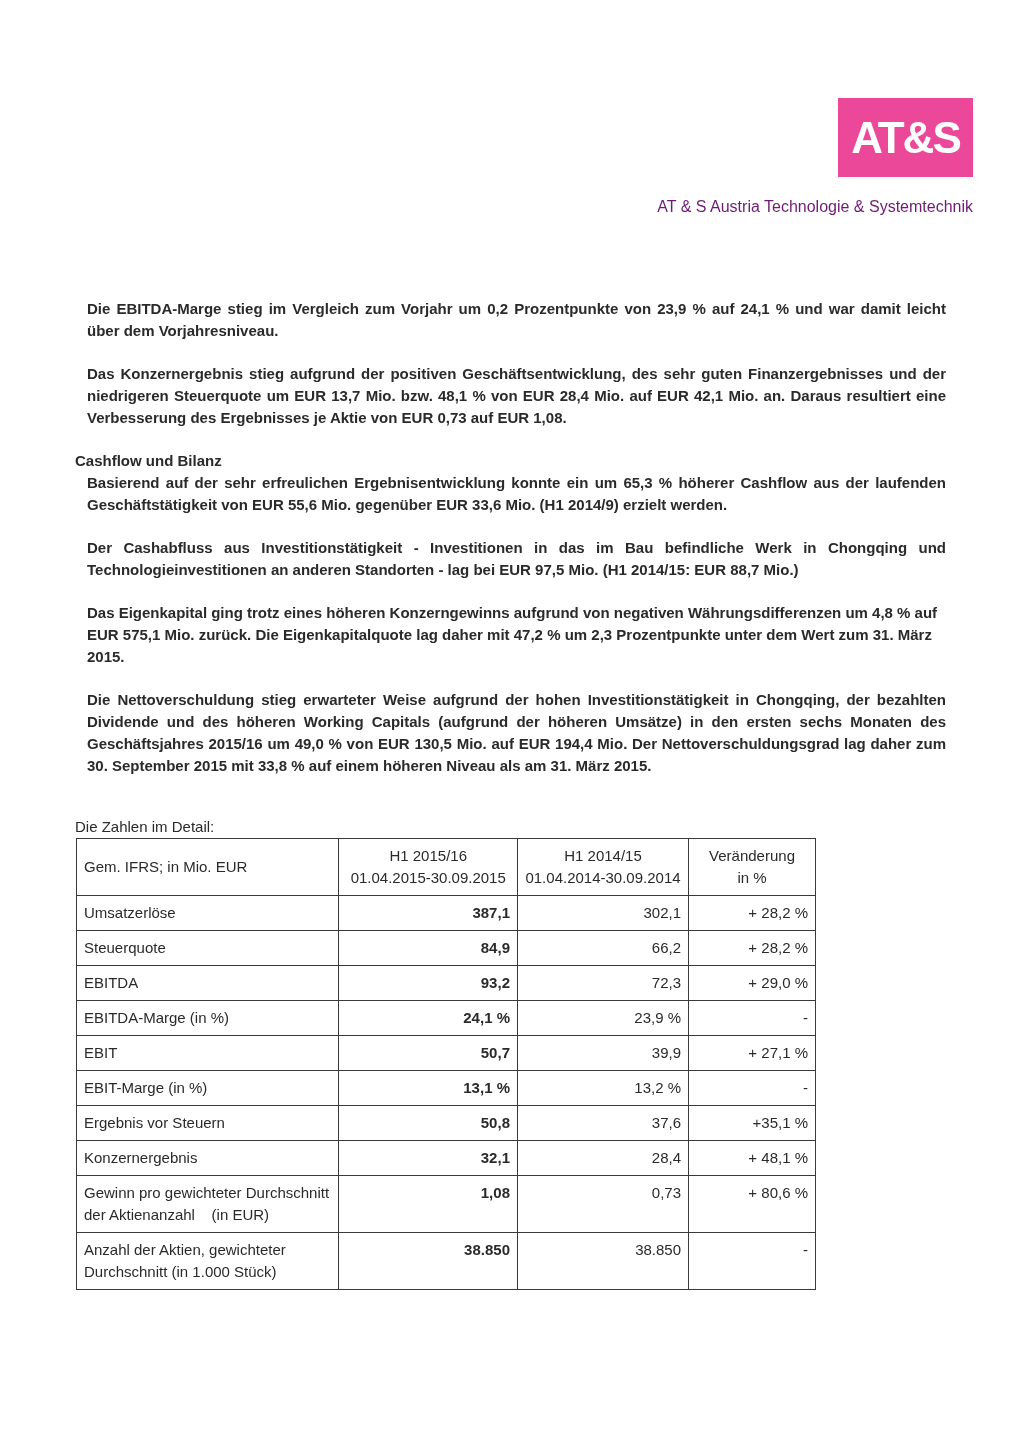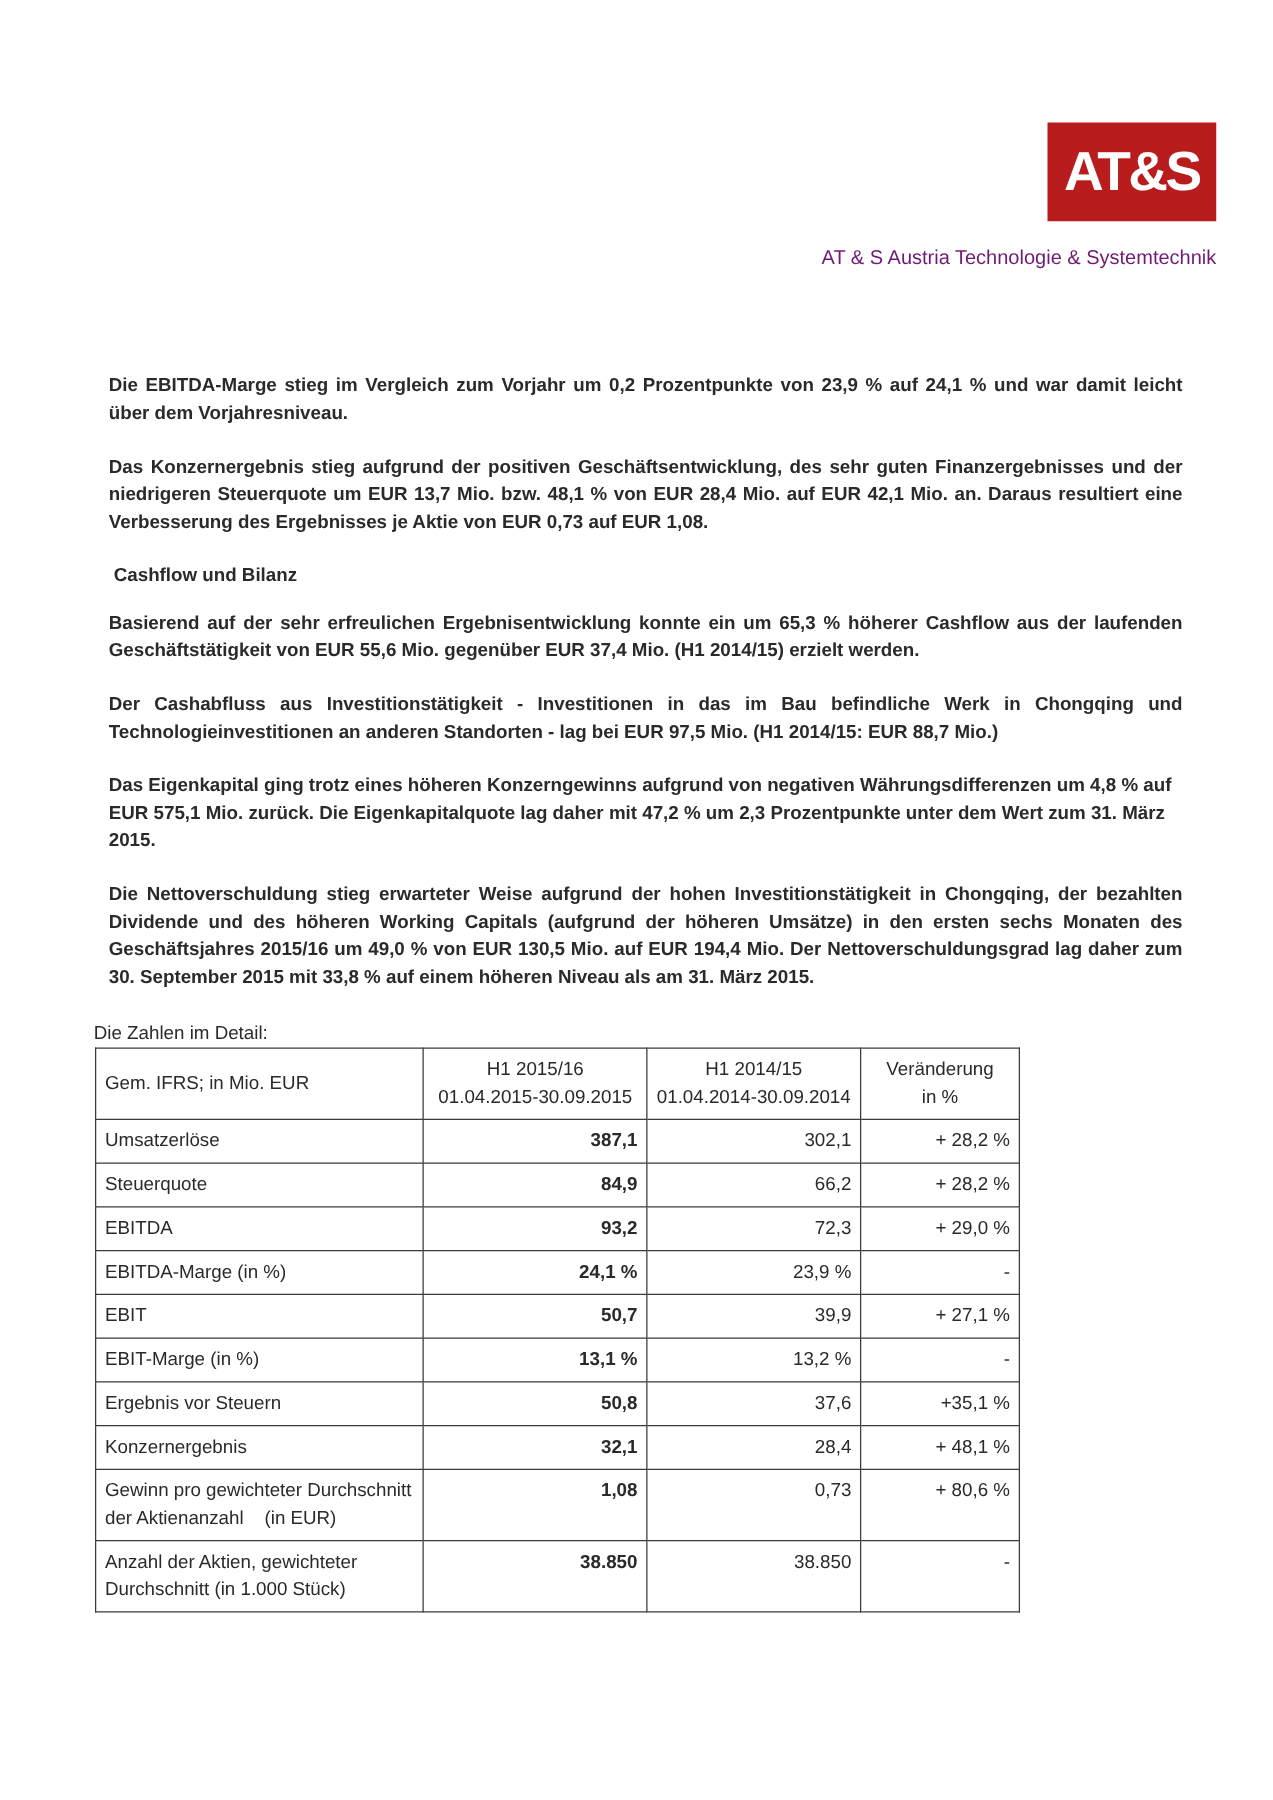--- a/index.html
+++ b/index.html
@@ -3,37 +3,37 @@
 <meta charset="utf-8">
 <style>
   html, body { margin: 0; padding: 0; background: #ffffff; }
   body {
     width: 1018px; height: 1440px; position: relative; overflow: hidden;
     font-family: "Liberation Sans", "DejaVu Sans", sans-serif;
     color: #2a2a2a;
   }
   .logo {
     position: absolute; left: 838px; top: 98px; width: 135px; height: 79px;
-    background: #b91c1c; display: flex; align-items: center; justify-content: center;
+    background: #ec4899; display: flex; align-items: center; justify-content: center;
   }
   .logo span {
     color: #ffffff; font-weight: bold; font-size: 44px; letter-spacing: -2px;
     font-family: "Liberation Sans", sans-serif;
   }
   .company {
     position: absolute; right: 45px; top: 195px; text-align: right;
     font-size: 16px; line-height: 23px; color: #701a75;
   }
   .content {
     position: absolute; left: 75px; top: 298px; width: 871px;
     font-size: 15px; line-height: 22px;
   }
   .content p { margin: 0 0 21px 12px; text-align: justify; font-weight: bold; }
   .content p.left { text-align: left; }
-  .content h3 { margin: 16px; font-size: 15px; font-weight: bold; line-height: 22px; }
+  .content h3 { margin: 0; font-size: 15px; font-weight: bold; line-height: 22px; }
   .table-caption {
     position: absolute; left: 75px; top: 816px; font-size: 15px; line-height: 22px;
   }
   table.figures {
     position: absolute; left: 76px; top: 838px; width: 740px;
     border-collapse: collapse; font-size: 15px; line-height: 22px;
   }
   table.figures th, table.figures td {
     border: 1.5px solid #3a3a3a; padding: 6px 7px; vertical-align: top;
   }
@@ -53,21 +53,21 @@
 </div>
 
 <div class="company">
   <div>AT &amp; S Austria Technologie &amp; Systemtechnik</div>
 </div>
 
 <div class="content">
   <p>Die EBITDA-Marge stieg im Vergleich zum Vorjahr um 0,2 Prozentpunkte von 23,9 % auf 24,1 % und war damit leicht über dem Vorjahresniveau.</p>
   <p>Das Konzernergebnis stieg aufgrund der positiven Geschäftsentwicklung, des sehr guten Finanzergebnisses und der niedrigeren Steuerquote um EUR 13,7 Mio. bzw. 48,1 % von EUR 28,4 Mio. auf EUR 42,1 Mio. an. Daraus resultiert eine Verbesserung des Ergebnisses je Aktie von EUR 0,73 auf EUR 1,08.</p>
   <h3>Cashflow und Bilanz</h3>
-  <p>Basierend auf der sehr erfreulichen Ergebnisentwicklung konnte ein um 65,3 % höherer Cashflow aus der laufenden Geschäftstätigkeit von EUR 55,6 Mio. gegenüber EUR 37,4 Mio. (H1 2014/15) erzielt werden.</p>
+  <p>Basierend auf der sehr erfreulichen Ergebnisentwicklung konnte ein um 65,3 % höherer Cashflow aus der laufenden Geschäftstätigkeit von EUR 55,6 Mio. gegenüber EUR 33,6 Mio. (H1 2014/9) erzielt werden.</p>
   <p>Der Cashabfluss aus Investitionstätigkeit - Investitionen in das im Bau befindliche Werk in Chongqing und Technologieinvestitionen an anderen Standorten - lag bei EUR 97,5 Mio. (H1 2014/15: EUR 88,7 Mio.)</p>
   <p class="left">Das Eigenkapital ging trotz eines höheren Konzerngewinns aufgrund von negativen Währungsdifferenzen um 4,8 % auf EUR 575,1 Mio. zurück. Die Eigenkapitalquote lag daher mit 47,2 % um 2,3 Prozentpunkte unter dem Wert zum 31. März 2015.</p>
   <p>Die Nettoverschuldung stieg erwarteter Weise aufgrund der hohen Investitionstätigkeit in Chongqing, der bezahlten Dividende und des höheren Working Capitals (aufgrund der höheren Umsätze) in den ersten sechs Monaten des Geschäftsjahres 2015/16 um 49,0 % von EUR 130,5 Mio. auf EUR 194,4 Mio. Der Nettoverschuldungsgrad lag daher zum 30. September 2015 mit 33,8 % auf einem höheren Niveau als am 31. März 2015.</p>
 </div>
 
 <div class="table-caption">Die Zahlen im Detail:</div>
 
 <table class="figures">
   <colgroup>
       <col class="c1">

